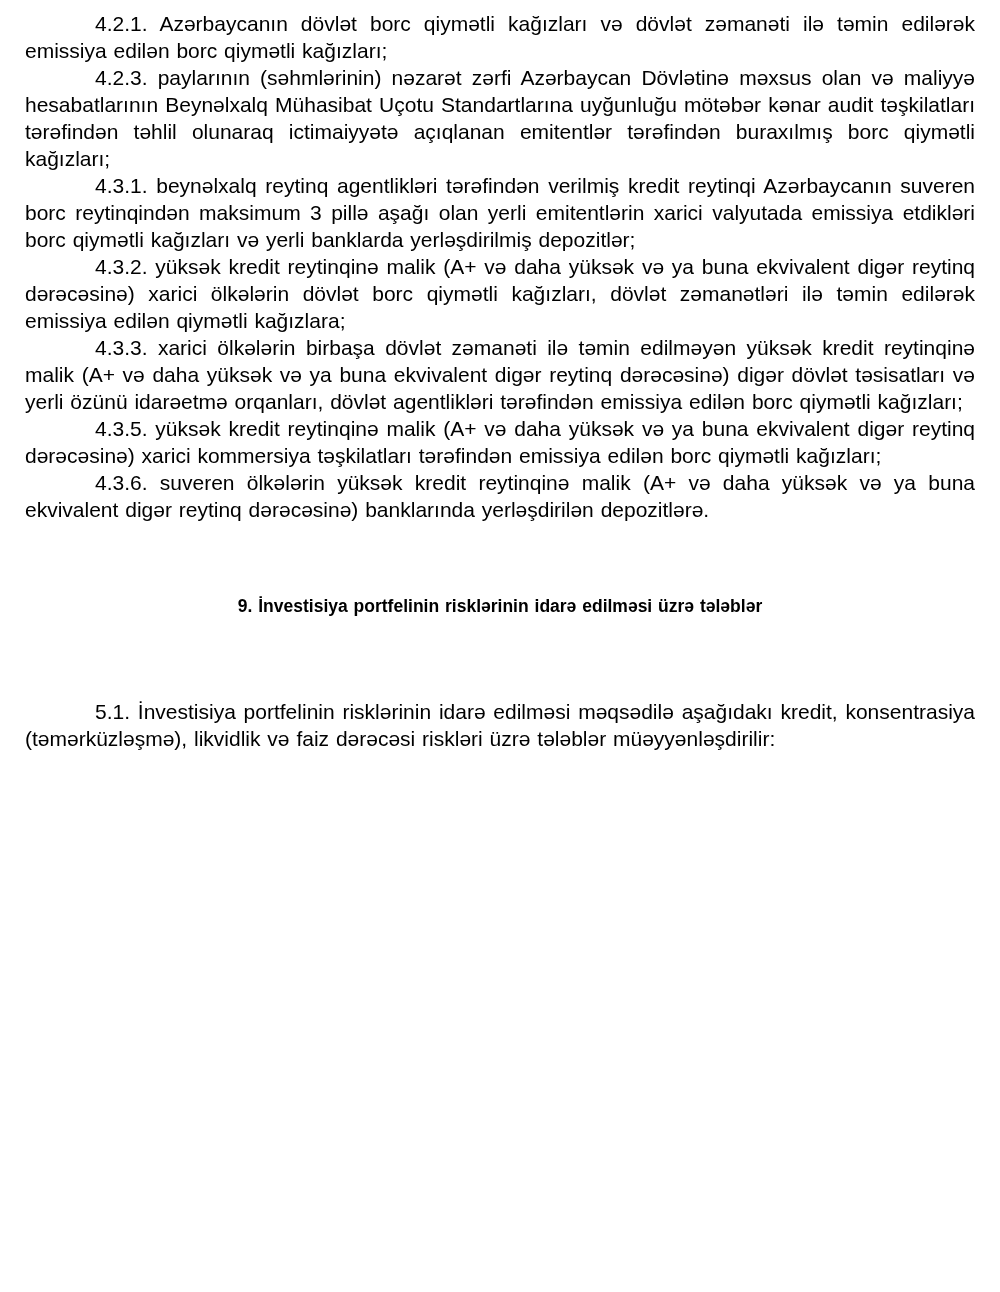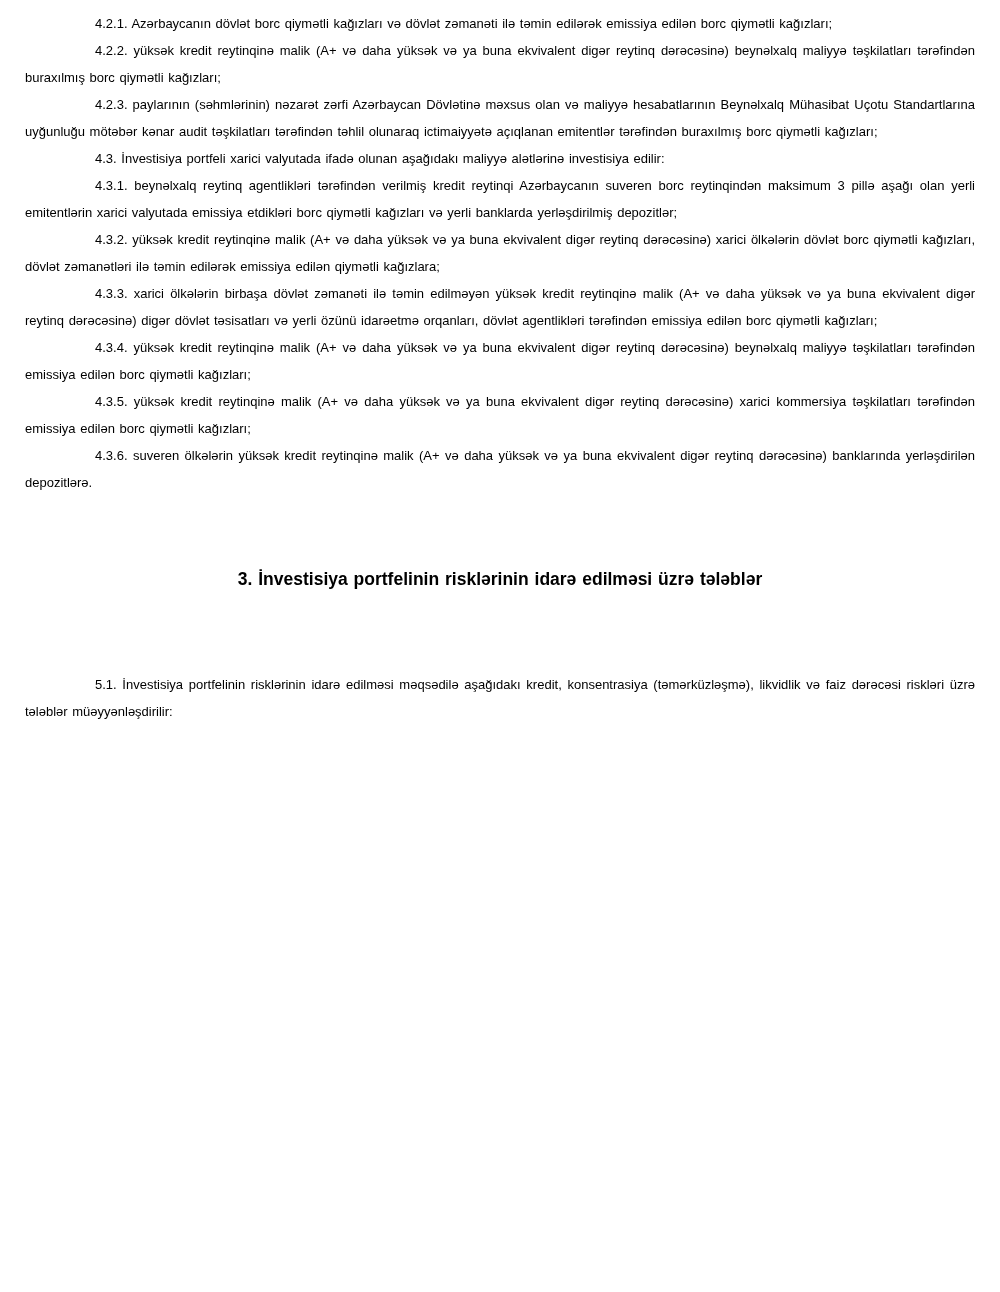--- a/index.html
+++ b/index.html
@@ -15,44 +15,41 @@
     color: #000000;
   }
   .page {
     box-sizing: border-box;
     width: 1000px;
     height: 1292px;
     padding: 10px 25px 0 25px;
   }
   .para {
     margin: 0;
-    font-size: 13px;
+    font-size: 21px;
     line-height: 27px;
     text-align: justify;
     text-indent: 70px;
     word-spacing: 1px;
   }
   .heading {
     margin: 70px 0 78px 0;
     font-size: 17.5px;
     line-height: 27px;
     font-weight: bold;
     text-align: center;
     text-indent: 0;
   }
 </style>
 </head>
 <body>
 
 <div class="page">
   <p class="para">4.2.1. Azərbaycanın dövlət borc qiymətli kağızları və dövlət zəmanəti ilə təmin edilərək emissiya edilən borc qiymətli kağızları;</p>
-  <p class="para">4.2.2. yüksək kredit reytinqinə malik (A+ və daha yüksək və ya buna ekvivalent digər reytinq dərəcəsinə) beynəlxalq maliyyə təşkilatları tərəfindən buraxılmış borc qiymətli kağızları;</p>
   <p class="para">4.2.3. paylarının (səhmlərinin) nəzarət zərfi Azərbaycan Dövlətinə məxsus olan və maliyyə hesabatlarının Beynəlxalq Mühasibat Uçotu Standartlarına uyğunluğu mötəbər kənar audit təşkilatları tərəfindən təhlil olunaraq ictimaiyyətə açıqlanan emitentlər tərəfindən buraxılmış borc qiymətli kağızları;</p>
-  <p class="para">4.3. İnvestisiya portfeli xarici valyutada ifadə olunan aşağıdakı maliyyə alətlərinə investisiya edilir:</p>
   <p class="para">4.3.1. beynəlxalq reytinq agentlikləri tərəfindən verilmiş kredit reytinqi Azərbaycanın suveren borc reytinqindən maksimum 3 pillə aşağı olan yerli emitentlərin xarici valyutada emissiya etdikləri borc qiymətli kağızları və yerli banklarda yerləşdirilmiş depozitlər;</p>
   <p class="para">4.3.2. yüksək kredit reytinqinə malik (A+ və daha yüksək və ya buna ekvivalent digər reytinq dərəcəsinə) xarici ölkələrin dövlət borc qiymətli kağızları, dövlət zəmanətləri ilə təmin edilərək emissiya edilən qiymətli kağızlara;</p>
   <p class="para">4.3.3. xarici ölkələrin birbaşa dövlət zəmanəti ilə təmin edilməyən yüksək kredit reytinqinə malik (A+ və daha yüksək və ya buna ekvivalent digər reytinq dərəcəsinə) digər dövlət təsisatları və yerli özünü idarəetmə orqanları, dövlət agentlikləri tərəfindən emissiya edilən borc qiymətli kağızları;</p>
-  <p class="para">4.3.4. yüksək kredit reytinqinə malik (A+ və daha yüksək və ya buna ekvivalent digər reytinq dərəcəsinə) beynəlxalq maliyyə təşkilatları tərəfindən emissiya edilən borc qiymətli kağızları;</p>
   <p class="para">4.3.5. yüksək kredit reytinqinə malik (A+ və daha yüksək və ya buna ekvivalent digər reytinq dərəcəsinə) xarici kommersiya təşkilatları tərəfindən emissiya edilən borc qiymətli kağızları;</p>
   <p class="para">4.3.6. suveren ölkələrin yüksək kredit reytinqinə malik (A+ və daha yüksək və ya buna ekvivalent digər reytinq dərəcəsinə) banklarında yerləşdirilən depozitlərə.</p>
-  <p class="para heading">3. İnvestisiya portfelinin risklərinin idarə edilməsi üzrə tələblər</p>
+  <p class="para heading">9. İnvestisiya portfelinin risklərinin idarə edilməsi üzrə tələblər</p>
   <p class="para">5.1. İnvestisiya portfelinin risklərinin idarə edilməsi məqsədilə aşağıdakı kredit, konsentrasiya (təmərküzləşmə), likvidlik və faiz dərəcəsi riskləri üzrə tələblər müəyyənləşdirilir:</p>
 </div>
 
 </body></html>

